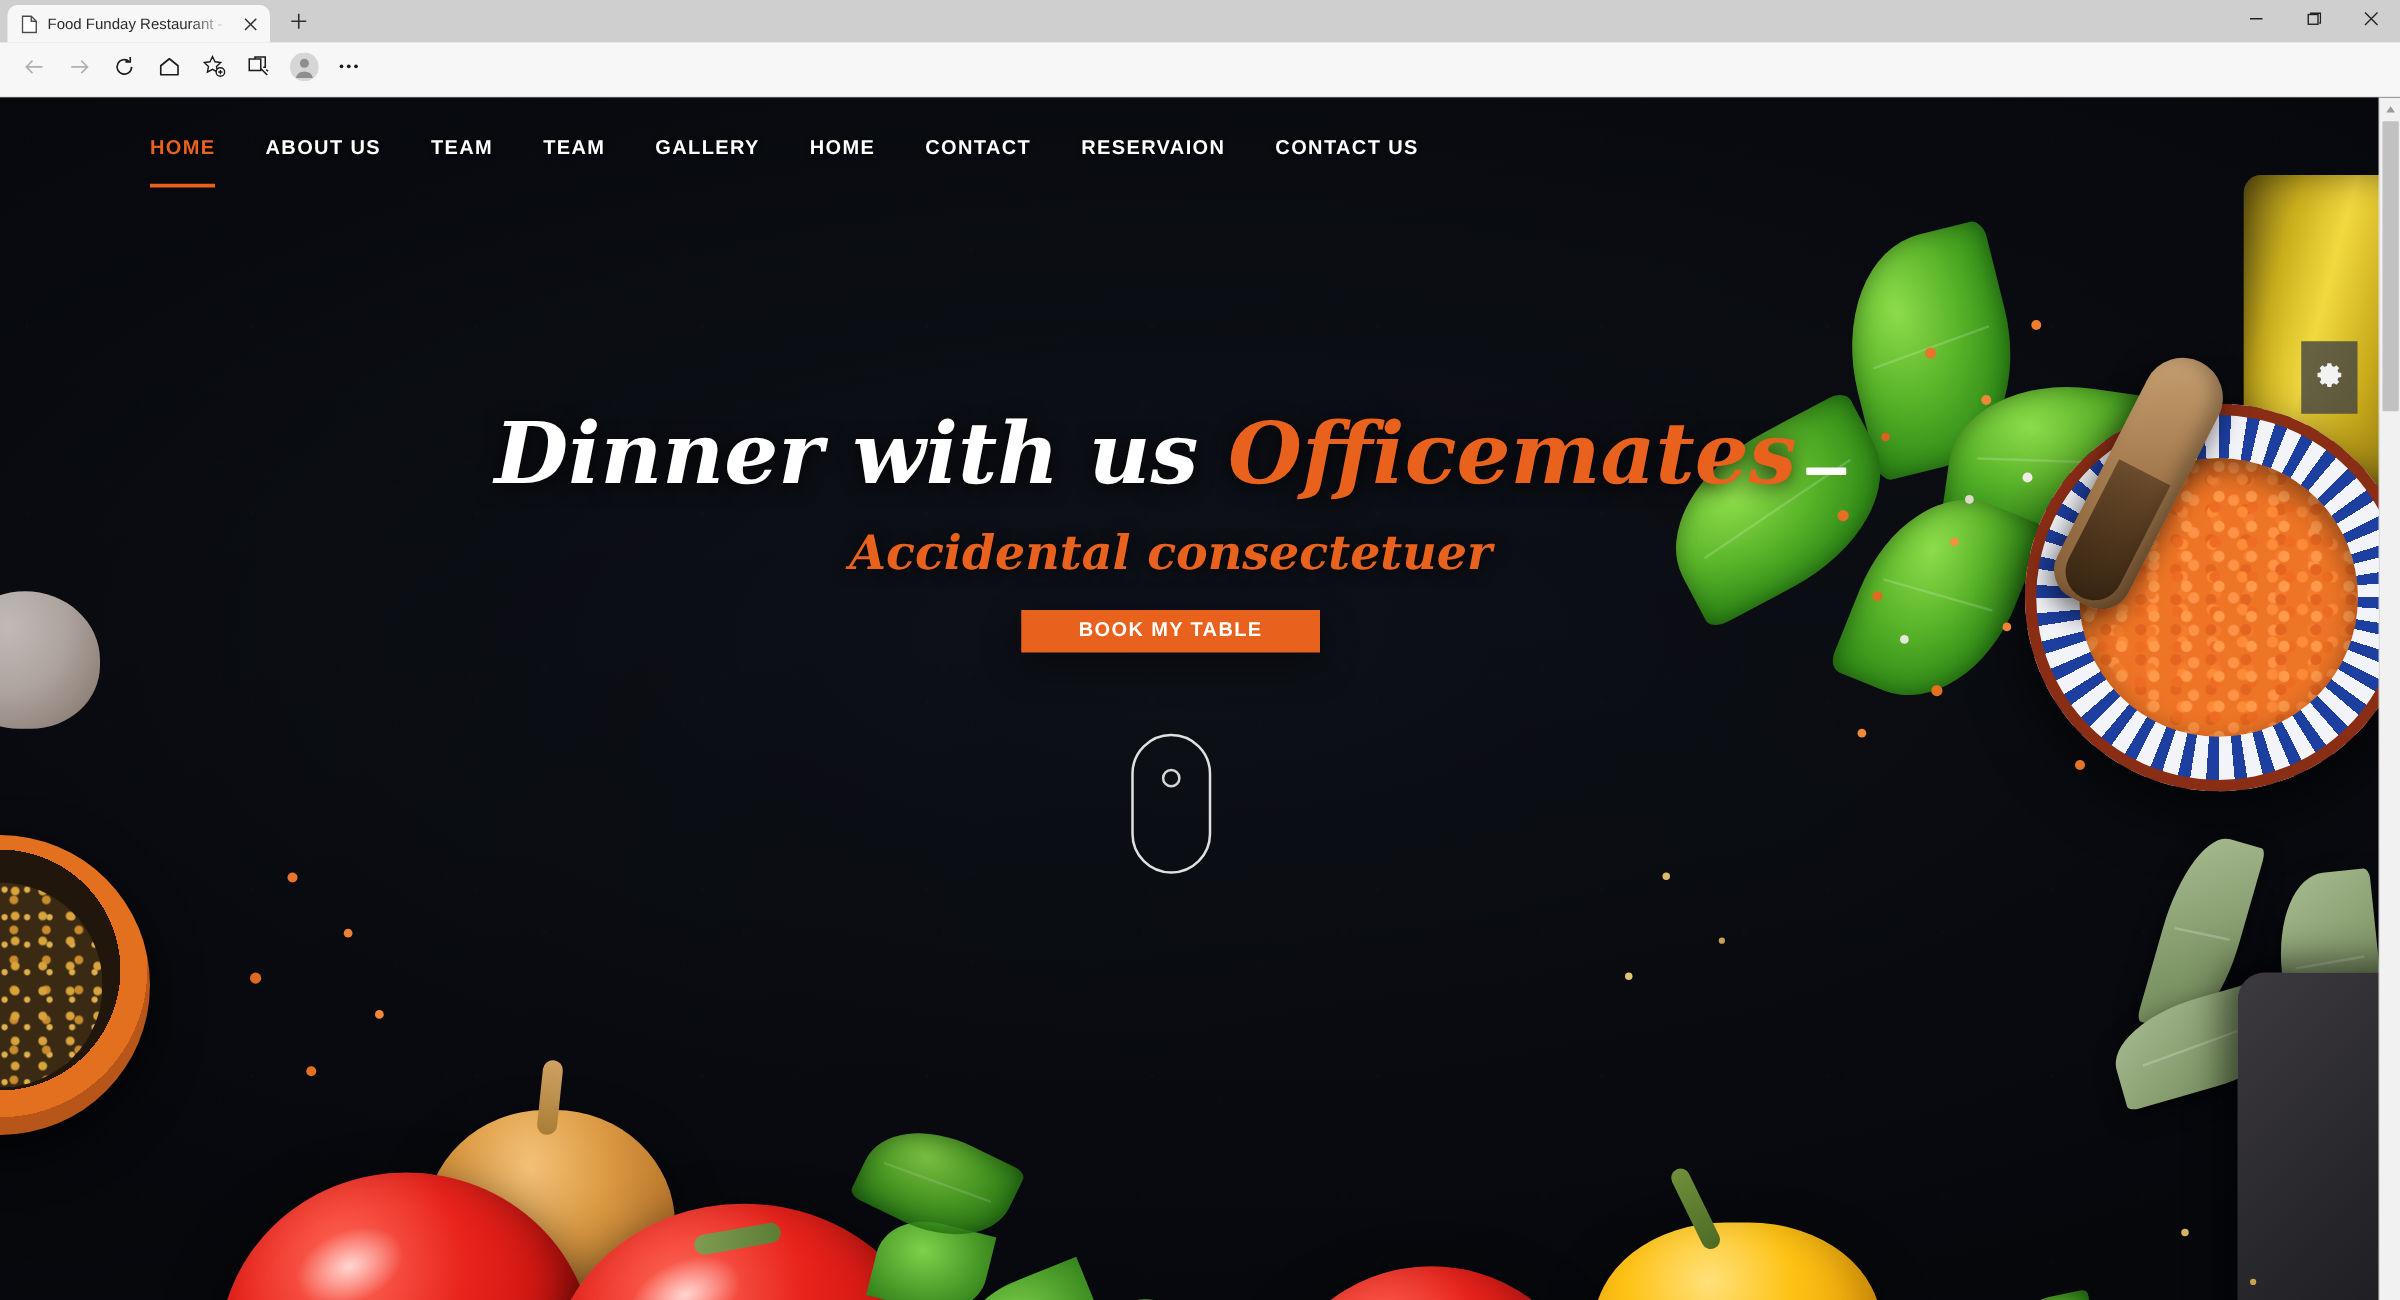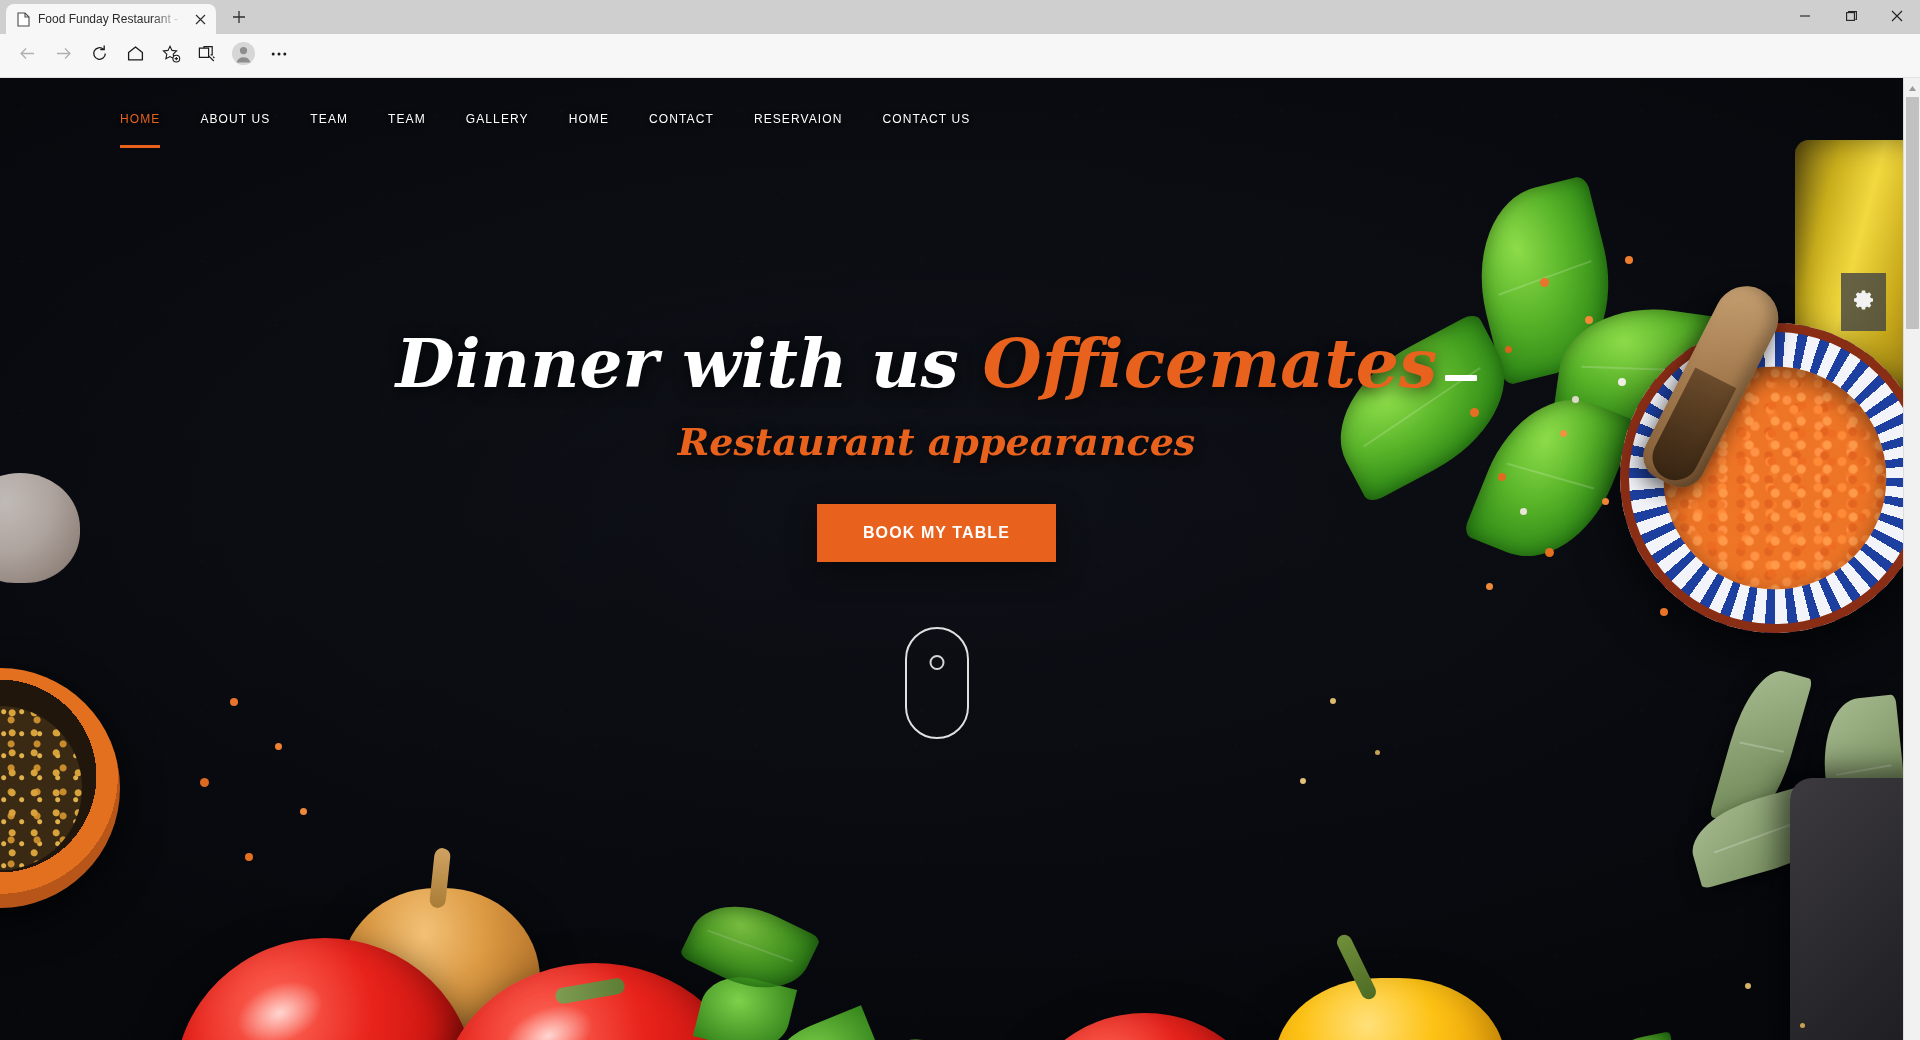--- a/index.html
+++ b/index.html
@@ -247,21 +247,21 @@
   .logo-rule{
     width:100%; height:1.5px; background:#e8621e; margin:4px 0 3px; opacity:.95;
   }
   .logo-sub{
     font-size:13px; color:#e8621e; letter-spacing:7.5px; text-align:center;
     font-family:"Liberation Sans",sans-serif;
   }
   nav{ display:flex; align-items:center; gap:0; margin-left:100px; }
   .nav-item{
     position:relative; padding:6px 0; margin:0 20px;
-    font-size:12px; font-weight:normal; letter-spacing:1.1px;
+    font-size:16px; font-weight:bold; letter-spacing:1.1px;
     color:#ffffff; cursor:pointer; white-space:nowrap;
     text-shadow:0 1px 4px rgba(0,0,0,.7);
   }
   .nav-item.active{ color:#e8621e; }
   .nav-item.active::after{
     content:""; position:absolute; left:0; right:0; bottom:-16px;
     height:3px; background:#e8621e;
   }
 
   
@@ -283,23 +283,23 @@
     font-family:"DejaVu Serif", serif;
     font-style:italic; font-weight:bold;
     font-size:38px; color:#e8621e; margin-top:20px;
     text-shadow:0 2px 12px rgba(0,0,0,.7);
   }
   .lede{
     margin-top:42px; font-size:17px; color:#e7e7e7; letter-spacing:.1px;
     text-shadow:0 2px 8px rgba(0,0,0,.8);
   }
   .cta{
-    margin-top:40px; display:inline-block; background:#e8621e; color:#fff;
+    margin-top:24px; display:inline-block; background:#e8621e; color:#fff;
     font-size:16px; font-weight:bold; letter-spacing:1.1px;
-    padding:20px 46px; border:none; cursor:pointer;
+    padding:8px 46px; border:none; cursor:pointer;
     box-shadow:0 10px 30px rgba(0,0,0,.45);
   }
   .mouse{
     margin:65px auto 0; width:64px; height:112px; border:2.5px solid #f2f2f2;
     border-radius:34px; position:relative; opacity:.92;
   }
   .mouse span{
     position:absolute; left:50%; top:26px; transform:translateX(-50%);
     width:15px; height:15px; border:2px solid #e6e6e6; border-radius:50%;
   }
@@ -538,21 +538,21 @@
           <a class="nav-item">HOME</a>
           <a class="nav-item">CONTACT</a>
           <a class="nav-item">RESERVAION</a>
           <a class="nav-item">CONTACT US</a>
         </nav>
       </header>
 
       <div class="herocontent">
         <h1 class="h1"><span>Dinner with us </span><span class="accent">Officemates</span><span class="caret"></span></h1>
 
-        <div class="h2">Restaurant appearances</div>
+        <div class="h2">Accidental consectetuer</div>
 
 
         <button class="cta">BOOK MY TABLE</button>
 
         <div class="mouse">
             <span></span>
           </div>
       </div>
 
       <div class="gear">

